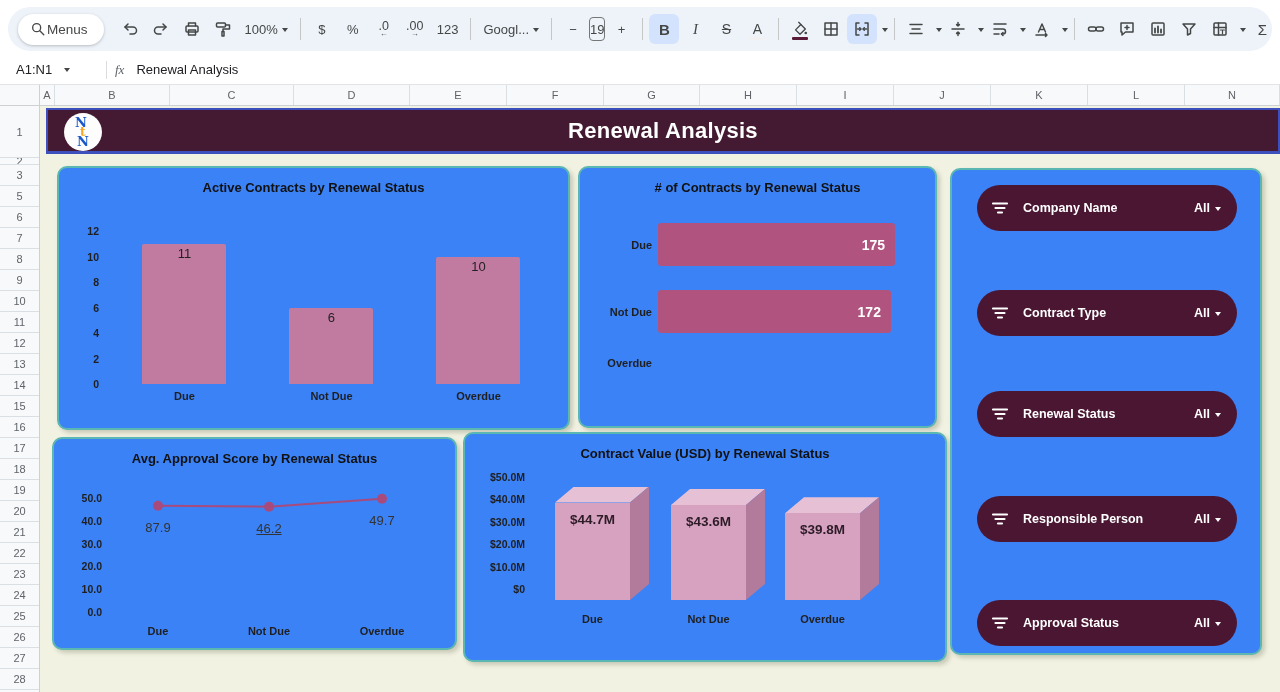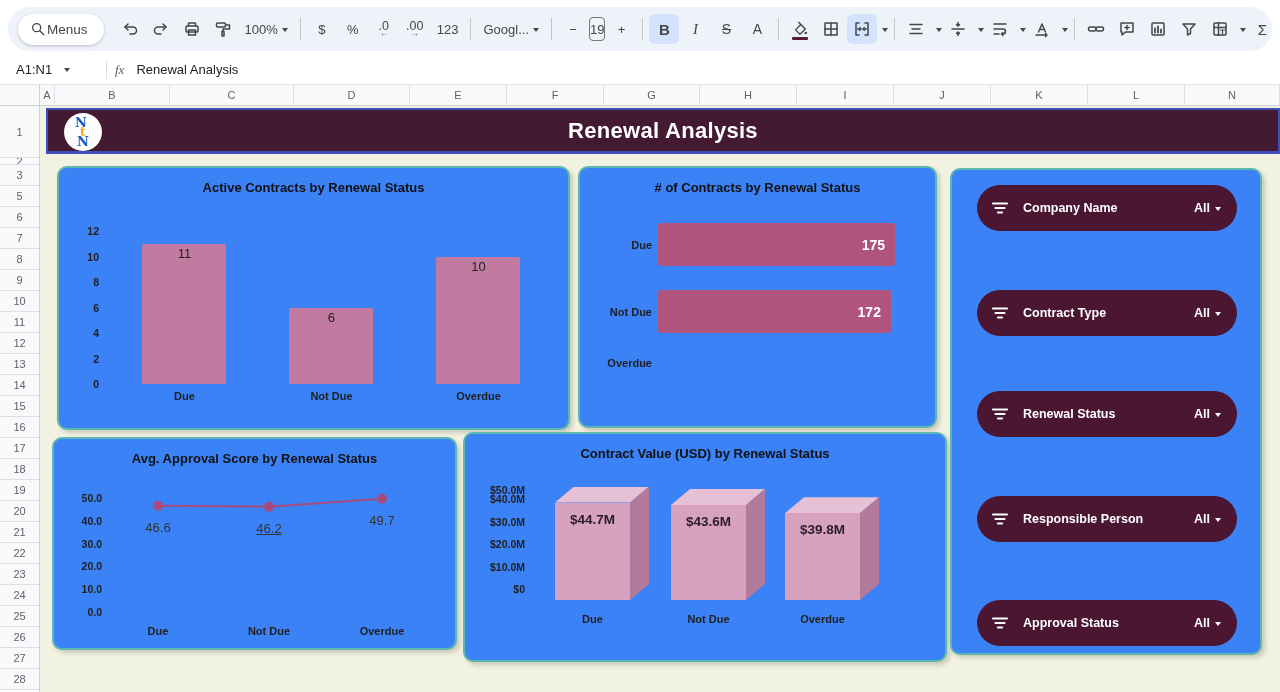--- a/index.html
+++ b/index.html
@@ -439,33 +439,33 @@
           <div class="ytick" style="left: 6px; width: 42px; top: 95.2px; position: absolute;">10.0</div>
           <div class="ytick" style="left: 6px; width: 42px; top: 72.4px; position: absolute;">20.0</div>
           <div class="ytick" style="left: 6px; width: 42px; top: 49.6px; position: absolute;">30.0</div>
           <div class="ytick" style="left: 6px; width: 42px; top: 26.8px; position: absolute;">40.0</div>
           <div class="ytick" style="left: 6px; width: 42px; top: 4px; position: absolute;">50.0</div>
           <div class="lplot"><svg width="340" height="130">
               <polyline points="48,18.751999999999995 159,19.664 272,11.683999999999983" fill="none" stroke="#a84b7c" stroke-width="2"></polyline>
               <circle cx="48" cy="18.751999999999995" r="5" fill="#a84b7c"></circle>
               <circle cx="159" cy="19.664" r="5" fill="#a84b7c"></circle>
               <circle cx="272" cy="11.683999999999983" r="5" fill="#a84b7c"></circle>
-            </svg><div class="lval" style="left: 18px; top: 32.752px;">46.6</div><div class="lval" style="left: 129px; top: 33.664px; text-decoration: underline;">46.2</div><div class="lval" style="left: 242px; top: 25.684px;">49.7</div></div>
+            </svg><div class="lval" style="left: 18px; top: 32.752px;">87.9</div><div class="lval" style="left: 129px; top: 33.664px; text-decoration: underline;">46.2</div><div class="lval" style="left: 242px; top: 25.684px;">49.7</div></div>
           <div class="lcats">
             <div class="lcat" style="left: 3px;">Due</div>
             <div class="lcat" style="left: 114px;">Not Due</div>
             <div class="lcat" style="left: 227px;">Overdue</div>
           </div>
         </div>
     </div>
 
     <div class="card" id="card4">
       <div class="chart-title">Contract Value (USD) by Renewal Status</div>
       <div id="chart3">
-          <div class="ytick4" style="top: 19px;">$50.0M</div>
+          <div class="ytick4" style="top: 6px;">$50.0M</div>
           <div class="ytick4" style="top: 28.4px;">$40.0M</div>
           <div class="ytick4" style="top: 50.8px;">$30.0M</div>
           <div class="ytick4" style="top: 73.2px;">$20.0M</div>
           <div class="ytick4" style="top: 95.6px;">$10.0M</div>
           <div class="ytick4" style="top: 118px;">$0</div>
           <div class="b3top" style="left: 90px; top: 22.554px; width: 94px; height: 16px; background: rgb(230, 193, 213); clip-path: polygon(0px 100%, 19px 0px, 100% 0px, calc(100% - 19px) 100%);"></div>
           <div class="b3side" style="left: 165px; top: 22.554px; width: 19px; height: 113.446px; background: rgb(178, 123, 155); clip-path: polygon(0px 16px, 100% 0px, 100% calc(100% - 16px), 0px 100%);"></div>
           <div class="b3face" style="left: 90px; top: 38.554px; width: 75px; height: 97.446px; background: rgb(215, 162, 191);"></div>
           <div class="b3val" style="left: 90px; top: 47.554px; width: 75px;">$44.7M</div>
           <div class="b3cat" style="left: 90px; top: 149px; width: 75px;">Due</div>

